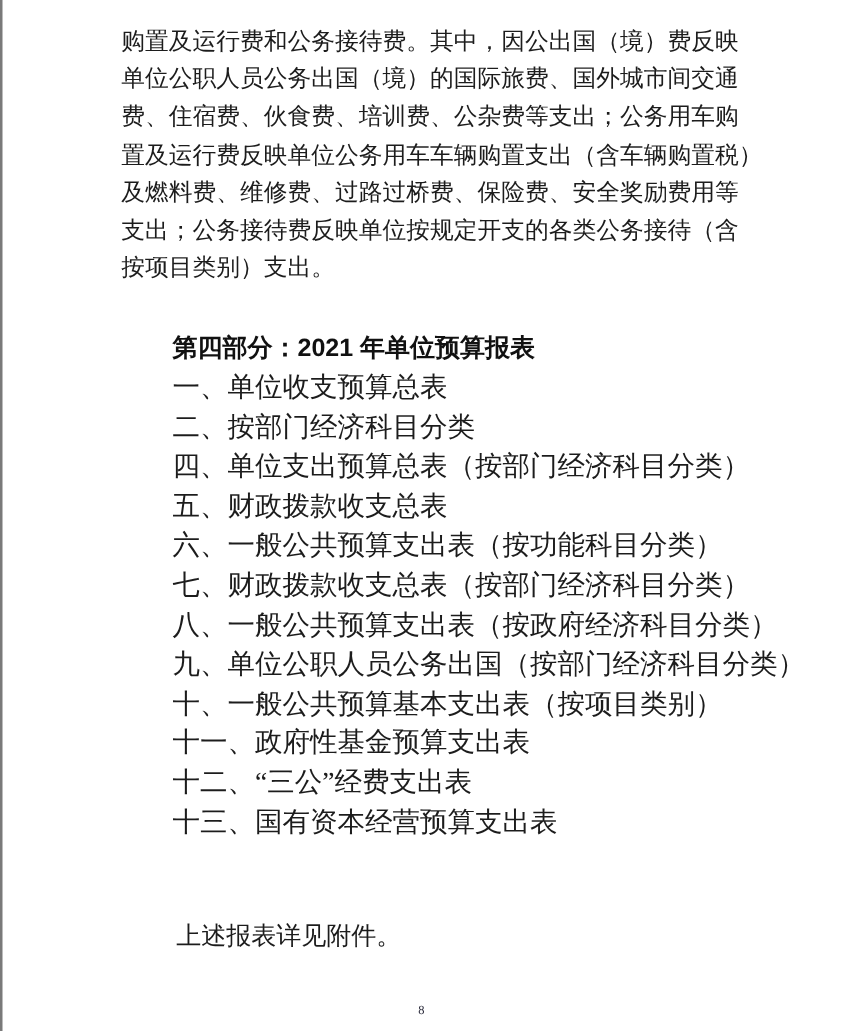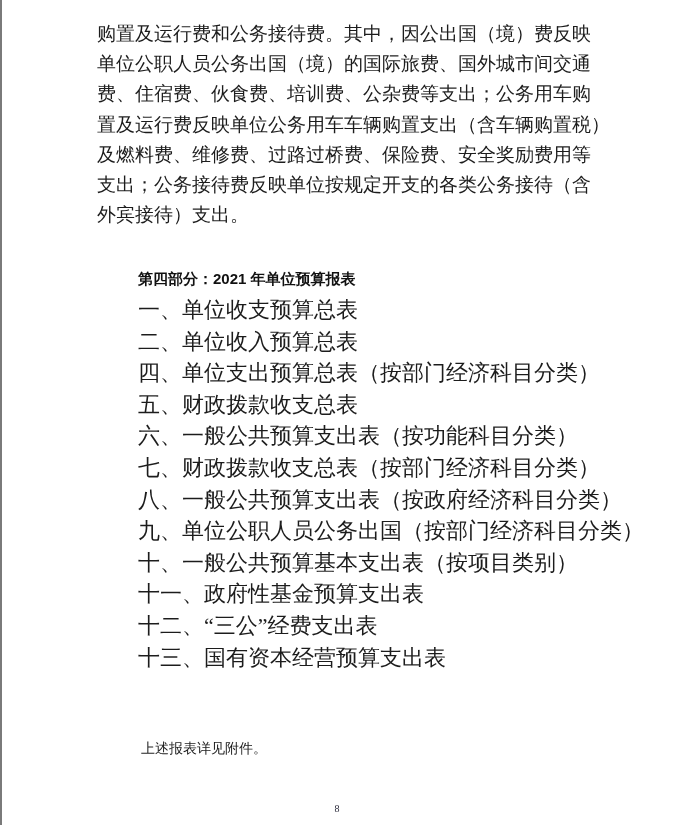--- a/index.html
+++ b/index.html
@@ -36,42 +36,42 @@
     height: 30.2px;
     white-space: nowrap;
     letter-spacing: 0;
   }
   #section-heading {
     position: absolute;
     left: 138px;
     top: 264px;
     font-family: "Liberation Sans", "DejaVu Sans", sans-serif;
     font-weight: bold;
-    font-size: 15px;
+    font-size: 20px;
     line-height: 30px;
     white-space: nowrap;
     color: #111111;
   }
   #report-list {
     position: absolute;
     left: 138px;
     top: 294px;
     width: 500px;
   }
   #report-list .litem {
     font-size: 22px;
     line-height: 31.6px;
     height: 31.6px;
     white-space: nowrap;
   }
   #closing-note {
     position: absolute;
     left: 141px;
     top: 734px;
-    font-size: 14px;
+    font-size: 20px;
     line-height: 30px;
     white-space: nowrap;
   }
   #page-number {
     position: absolute;
     left: 0;
     top: 802px;
     width: 674px;
     text-align: center;
     font-size: 10px;
@@ -85,28 +85,28 @@
 <div id="page">
   <div id="edge-line"></div>
 
   <div id="paragraph">
     <div class="pline">购置及运行费和公务接待费。其中，因公出国（境）费反映</div>
     <div class="pline">单位公职人员公务出国（境）的国际旅费、国外城市间交通</div>
     <div class="pline">费、住宿费、伙食费、培训费、公杂费等支出；公务用车购</div>
     <div class="pline">置及运行费反映单位公务用车车辆购置支出（含车辆购置税）</div>
     <div class="pline">及燃料费、维修费、过路过桥费、保险费、安全奖励费用等</div>
     <div class="pline">支出；公务接待费反映单位按规定开支的各类公务接待（含</div>
-    <div class="pline">外宾接待）支出。</div>
+    <div class="pline">按项目类别）支出。</div>
   </div>
 
   <div id="section-heading">第四部分：2021 年单位预算报表</div>
 
   <div id="report-list">
     <div class="litem">一、单位收支预算总表</div>
-    <div class="litem">二、单位收入预算总表</div>
+    <div class="litem">二、按部门经济科目分类</div>
     <div class="litem">四、单位支出预算总表（按部门经济科目分类）</div>
     <div class="litem">五、财政拨款收支总表</div>
     <div class="litem">六、一般公共预算支出表（按功能科目分类）</div>
     <div class="litem">七、财政拨款收支总表（按部门经济科目分类）</div>
     <div class="litem">八、一般公共预算支出表（按政府经济科目分类）</div>
     <div class="litem">九、单位公职人员公务出国（按部门经济科目分类）</div>
     <div class="litem">十、一般公共预算基本支出表（按项目类别）</div>
     <div class="litem">十一、政府性基金预算支出表</div>
     <div class="litem">十二、“三公”经费支出表</div>
     <div class="litem">十三、国有资本经营预算支出表</div>

